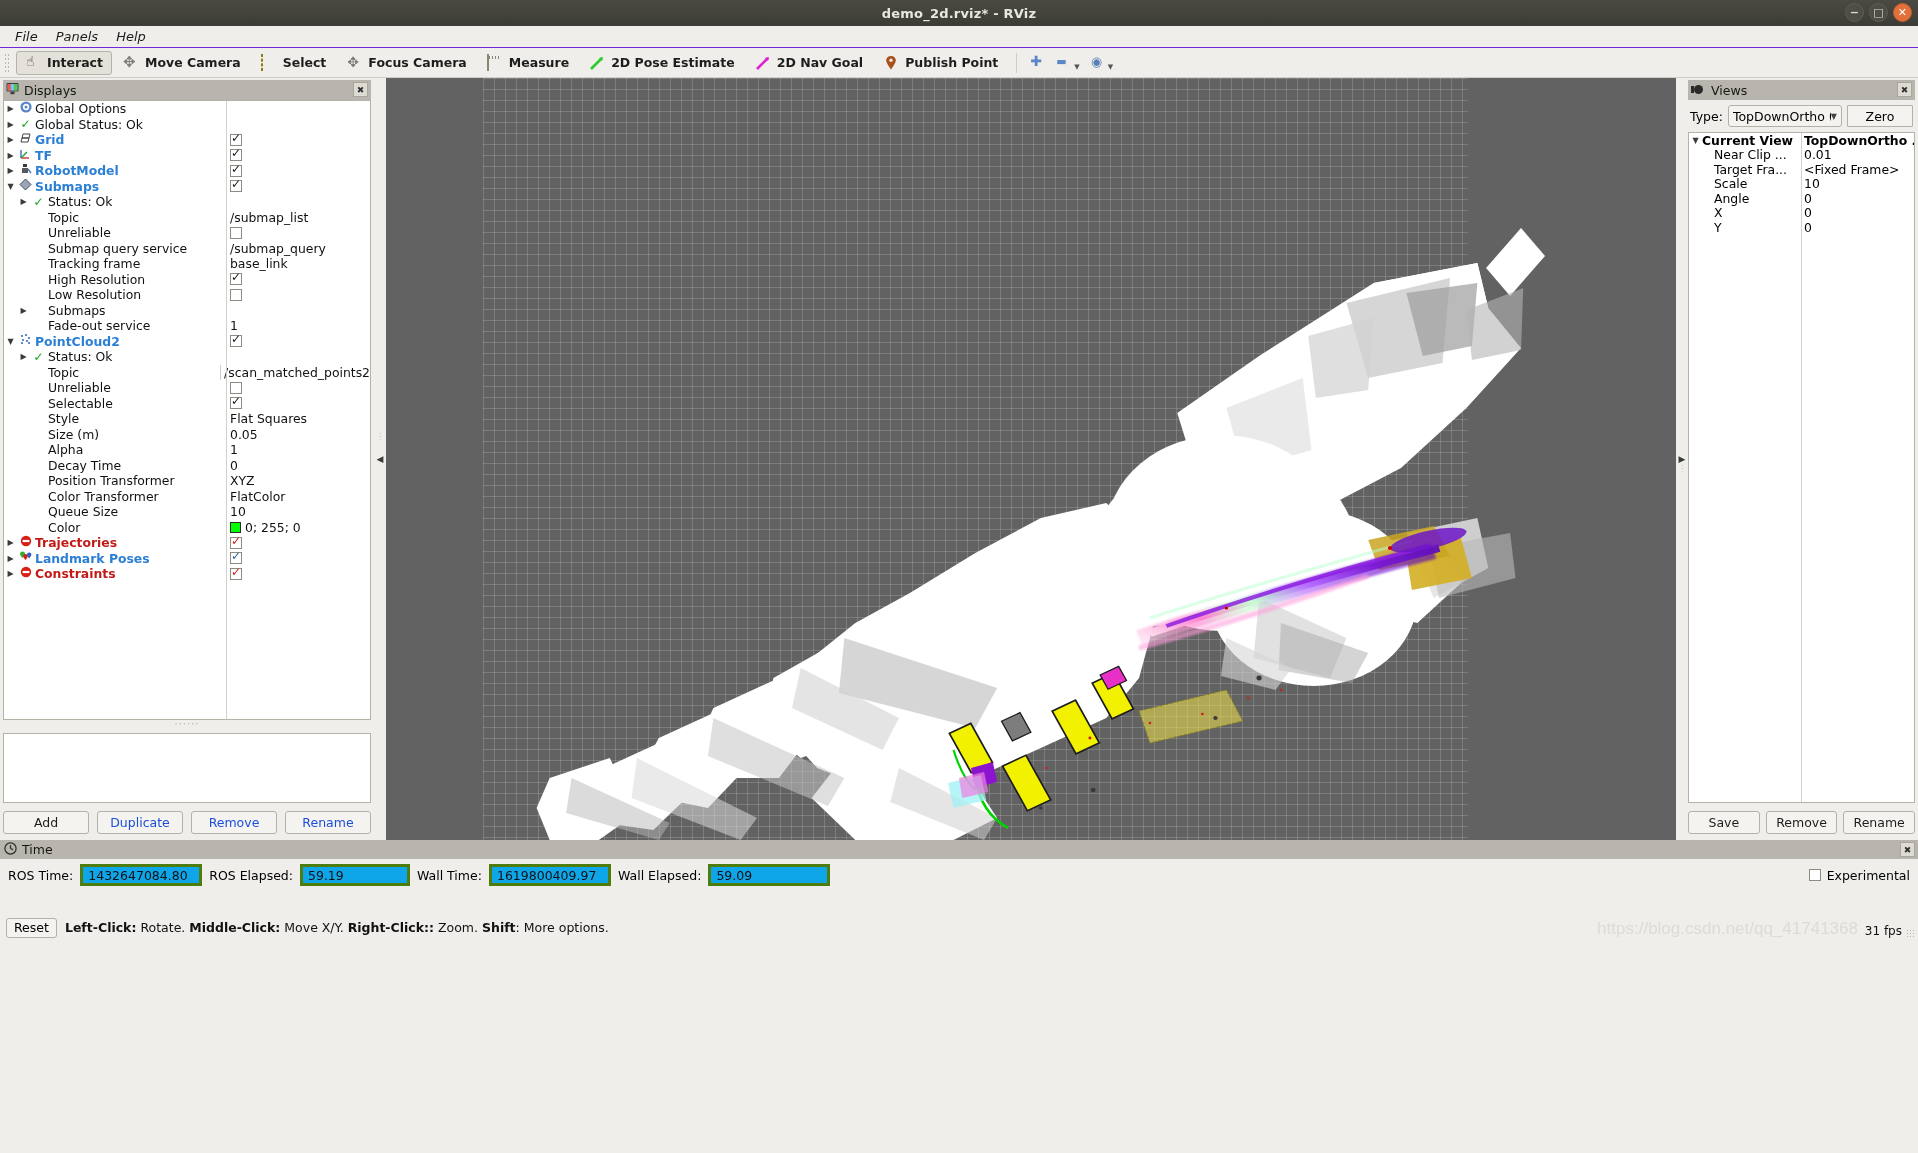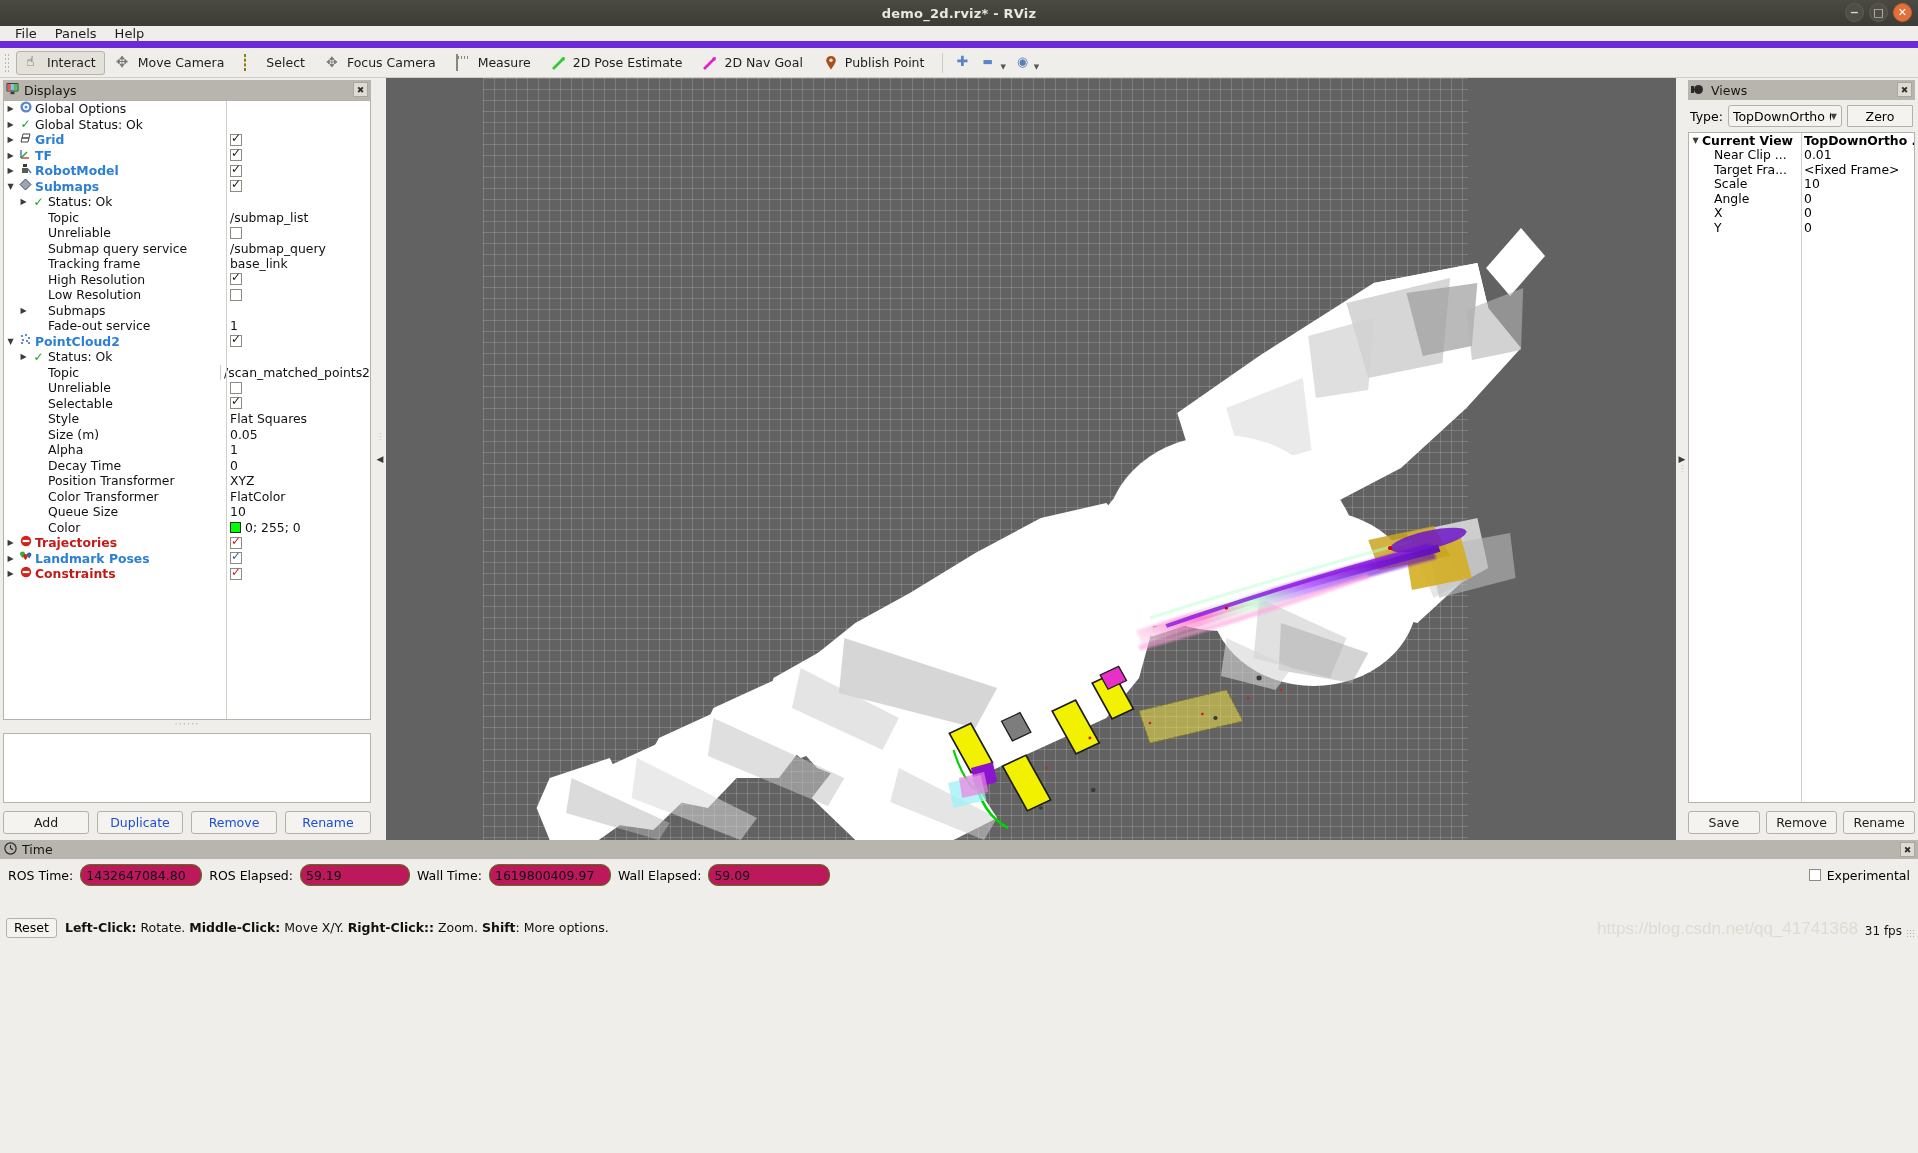--- a/index.html
+++ b/index.html
@@ -21,30 +21,30 @@
     font-size: 13px; font-weight: bold;
     letter-spacing: .2px;
   }
   #winbtns { position: absolute; right: 6px; top: 3px; display: flex; gap: 5px; }
   .wb { width: 19px; height: 19px; border-radius: 50%; display:flex; align-items:center; justify-content:center;
         font-size: 11px; color:#ddd; }
   .wb.min, .wb.max { background: #4e4e46; border: 1px solid #5c5c54; }
   .wb.close { background: #e2703a; border: 1px solid #c55f2e; color:#fff; }
   
   #menubar { height: 22px; display:flex; align-items:center; background:#efeeea; padding-left: 6px;
-             border-bottom: 7px solid #6d28d9; }
+             border-bottom: 1px solid #6d28d9; font-style: italic; }
   .menu-item { padding: 2px 9px; font-size: 13px; color:#1d1d1b; cursor: default; }
   
   #toolbar { height: 30px; display:flex; align-items:center; background:#efeeea; border-bottom:1px solid #cfcdc6;
              padding-left: 4px; gap: 2px; }
   .grip { width:7px; height:20px; margin-right:3px;
           background-image: radial-gradient(#b9b7b0 1px, transparent 1px);
           background-size: 3px 4px; }
   .tb-btn { display:flex; align-items:center; gap:6px; padding: 3px 8px; border-radius:3px; font-size:12.5px;
-            color:#1d1d1b; border:1px solid transparent; white-space: nowrap; }
+            color:#1d1d1b; border:1px solid transparent; white-space: nowrap; font-weight: bold; }
   .tb-btn.active { background:#e3e1da; border:1px solid #b6b3ab; }
   .tb-sep { width:1px; height:20px; background:#cfcdc6; margin:0 7px; }
   .tb-ico { width:16px; height:16px; display:inline-block; position:relative; flex:none; }
   .tb-small { display:flex; align-items:flex-end; gap:1px; padding:2px 3px; }
   
   .ico-hand::before { content:"☝"; font-size:14px; position:absolute; left:1px; top:-2px; color:#3a3a36; }
   .ico-move::before { content:"✥"; font-size:15px; position:absolute; left:0; top:-2px; color:#7b7a74; }
   .ico-select { border:1px dashed #8c7a20; background:#f6eeb6; width:14px; height:11px; margin-top:2px; }
   .ico-focus::before { content:"✥"; font-size:14px; position:absolute; left:1px; top:-1px; color:#7b7a74; }
   .ico-measure { width:16px; height:7px; margin-top:4px; background:#ece7d4; border:1px solid #8a8778; }
@@ -121,21 +121,21 @@
   .bold { font-weight:bold; }
   #views-btns { display:flex; gap:6px; padding:8px 0 6px 0; }
   
   #time-panel { height: 74px; background:#efeeea;text-align:right; }
   #time-head { height:19px; background:#b7b5ae; display:flex; align-items:center; padding:0 4px; gap:5px;
                font-size:12.5px; color:#16160f; position:relative; }
   #time-head .ph-close { position:absolute; right:3px; top:2px; width:15px; height:15px; background:#dedbd3;
         border:1px solid #a9a69e; font-size:9px; display:flex; align-items:center; justify-content:center; color:#333; }
   #time-fields { display:flex; align-items:center; padding:5px 8px 2px 8px; gap:7px; }
   #time-fields .flbl { font-size:12.5px; white-space:nowrap; }
-  .tinput { height:22px; background:#be185d; border:1px solid #4d7c0f; border-radius:10px; padding:0 5px;
+  .tinput { height:22px; background:#0ea5e9; border:3px solid #4d7c0f; border-radius:0; padding:0 5px;
             font-size:12.5px; display:flex; align-items:center; color:#111; }
   .exp { margin-left:auto; display:flex; align-items:center; gap:6px; font-size:12.5px; }
   #statusbar { display:flex; align-items:center; padding:1px 8px 0 6px; gap:8px; position:relative; height:26px; }
   .reset-btn { height:20px; padding:0 7px; background:#f4f3ef; border:1px solid #b4b1a9; border-radius:3px;
                font-size:12.5px; display:flex; align-items:center; }
   #hint { font-size:12.5px; color:#111; }
   #fps { position:absolute; right:16px; bottom:2px; font-size:12px; color:#111; }
   #watermark { position:absolute; right:60px; bottom:1px; font-size:17px; color:#dedbd3; white-space:nowrap;
                pointer-events:none; font-family:"Liberation Sans", sans-serif; }
   #resizecorner { position:absolute; right:2px; bottom:1px; width:10px; height:10px;

